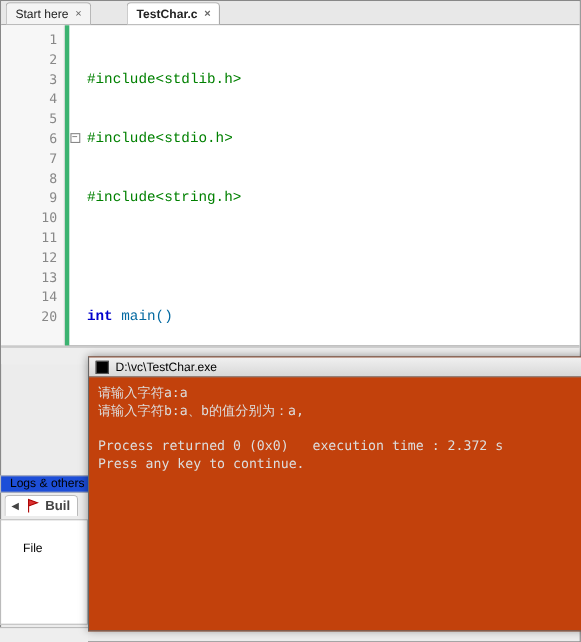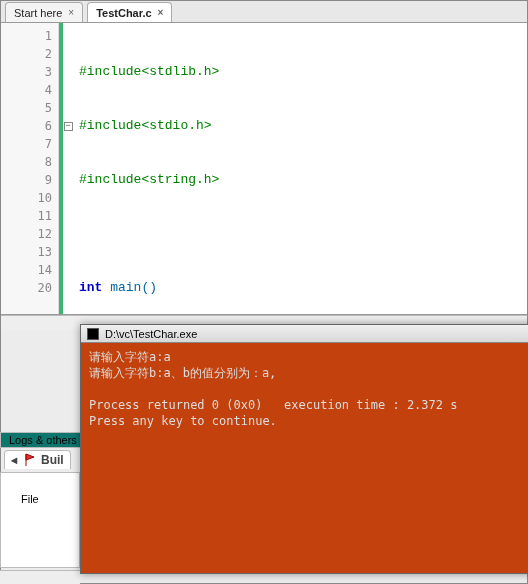--- a/index.html
+++ b/index.html
@@ -11,40 +11,41 @@
     overflow: hidden;
     border: 1px solid #888;
   }
   
   .tabbar {
     display: flex;
     align-items: flex-end;
     height: 22px;
     background: #e8e8e8;
     border-bottom: 1px solid #999;
-    gap: 4px;
+    gap: 16px;
     padding-left: 4px;
   }
   .tab {
     display: flex;
     align-items: center;
     height: 20px;
     padding: 0 8px;
     border: 1px solid #aaa;
     border-bottom: none;
     border-radius: 4px 4px 0 0;
     background: #f4f4f4;
     font-family: Tahoma, sans-serif;
     font-size: 11px;
     color: #222;
     cursor: pointer;
   }
   .tab.active {
     background: #fff;
     font-weight: bold;
+    margin-left: 16px;
   }
   .tab-close {
     margin-left: 6px;
     font-size: 10px;
     color: #666;
   }
   
   .editor {
     display: flex;
     height: 292px;
@@ -129,21 +130,21 @@
     padding: 6px 8px;
     font-family: "SimSun","Consolas",monospace;
     font-size: 12px;
     line-height: 16px;
     min-height: 230px;
     white-space: pre;
   }
   .logs-tab-label {
     position: absolute;
     left: 0; top: 432px;
-    background:#0f766e;
+    background:#1d4ed8;
     font-family: Tahoma,sans-serif;
     font-size:11px;
     padding:1px 8px;
     border:1px solid #bbb;
   }
   .build-tab {
     position: absolute;
     left: 4px; top: 450px;
     display:flex;
     align-items:center;

